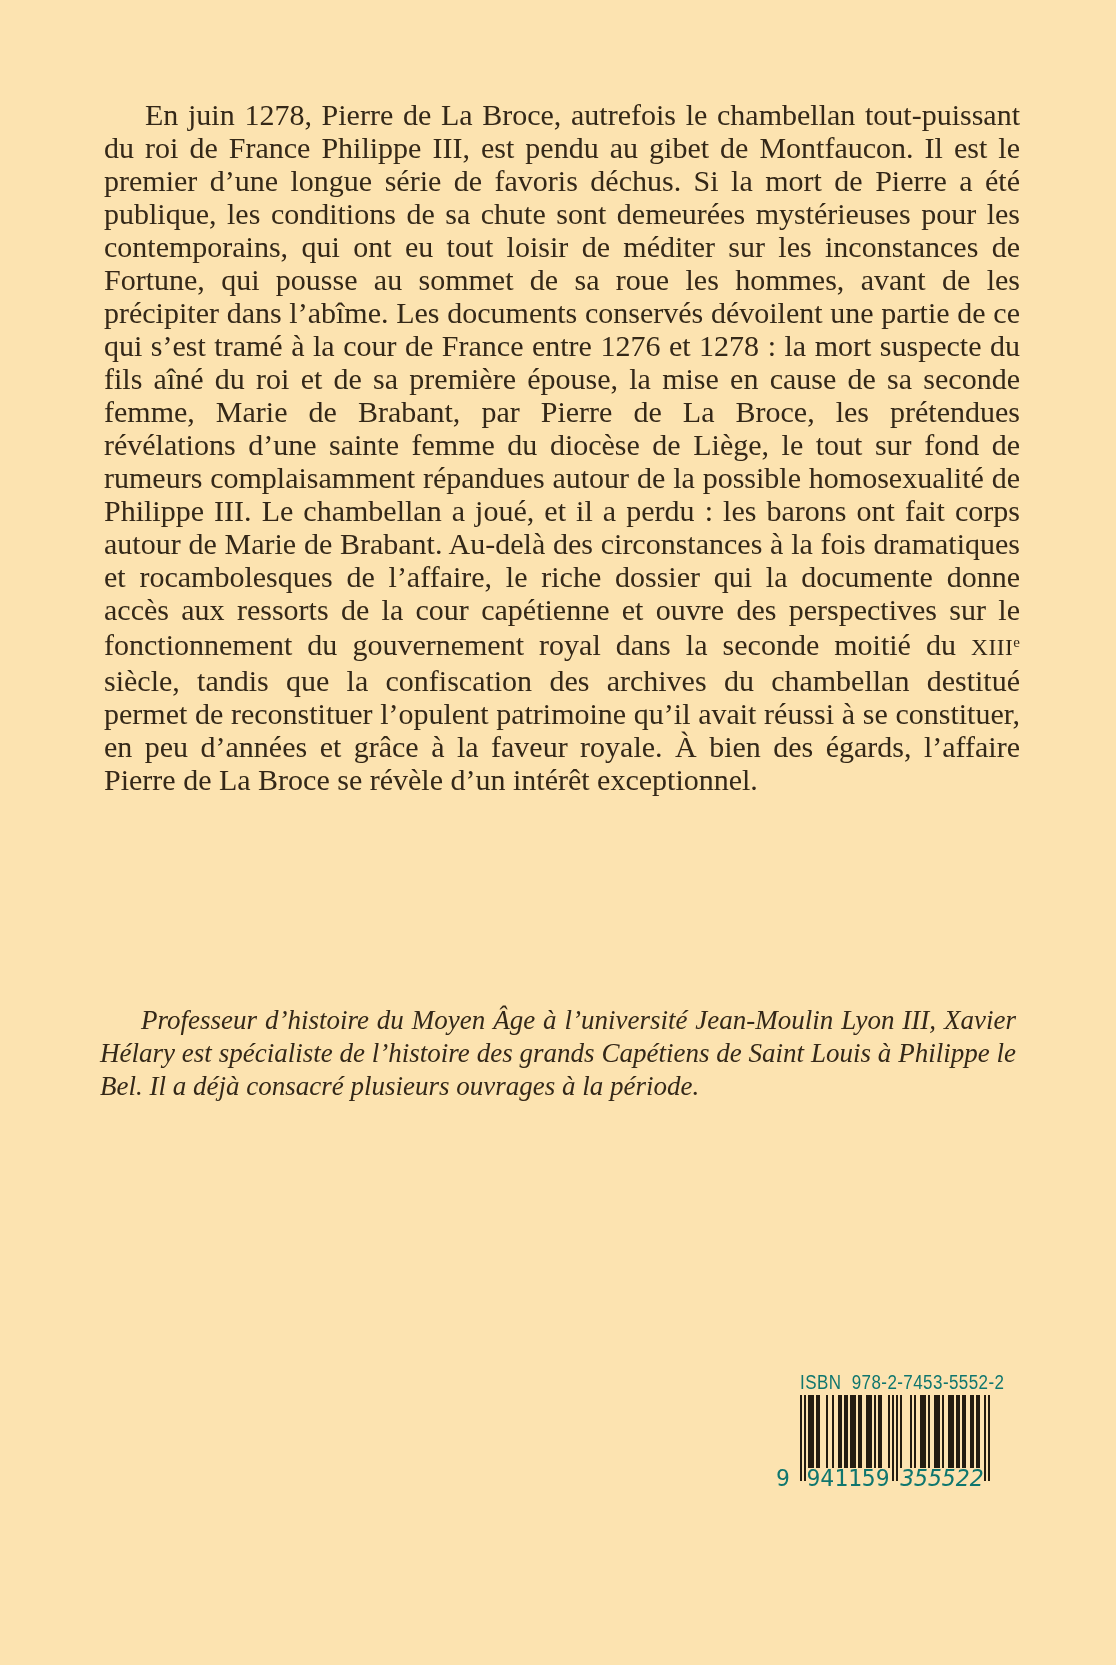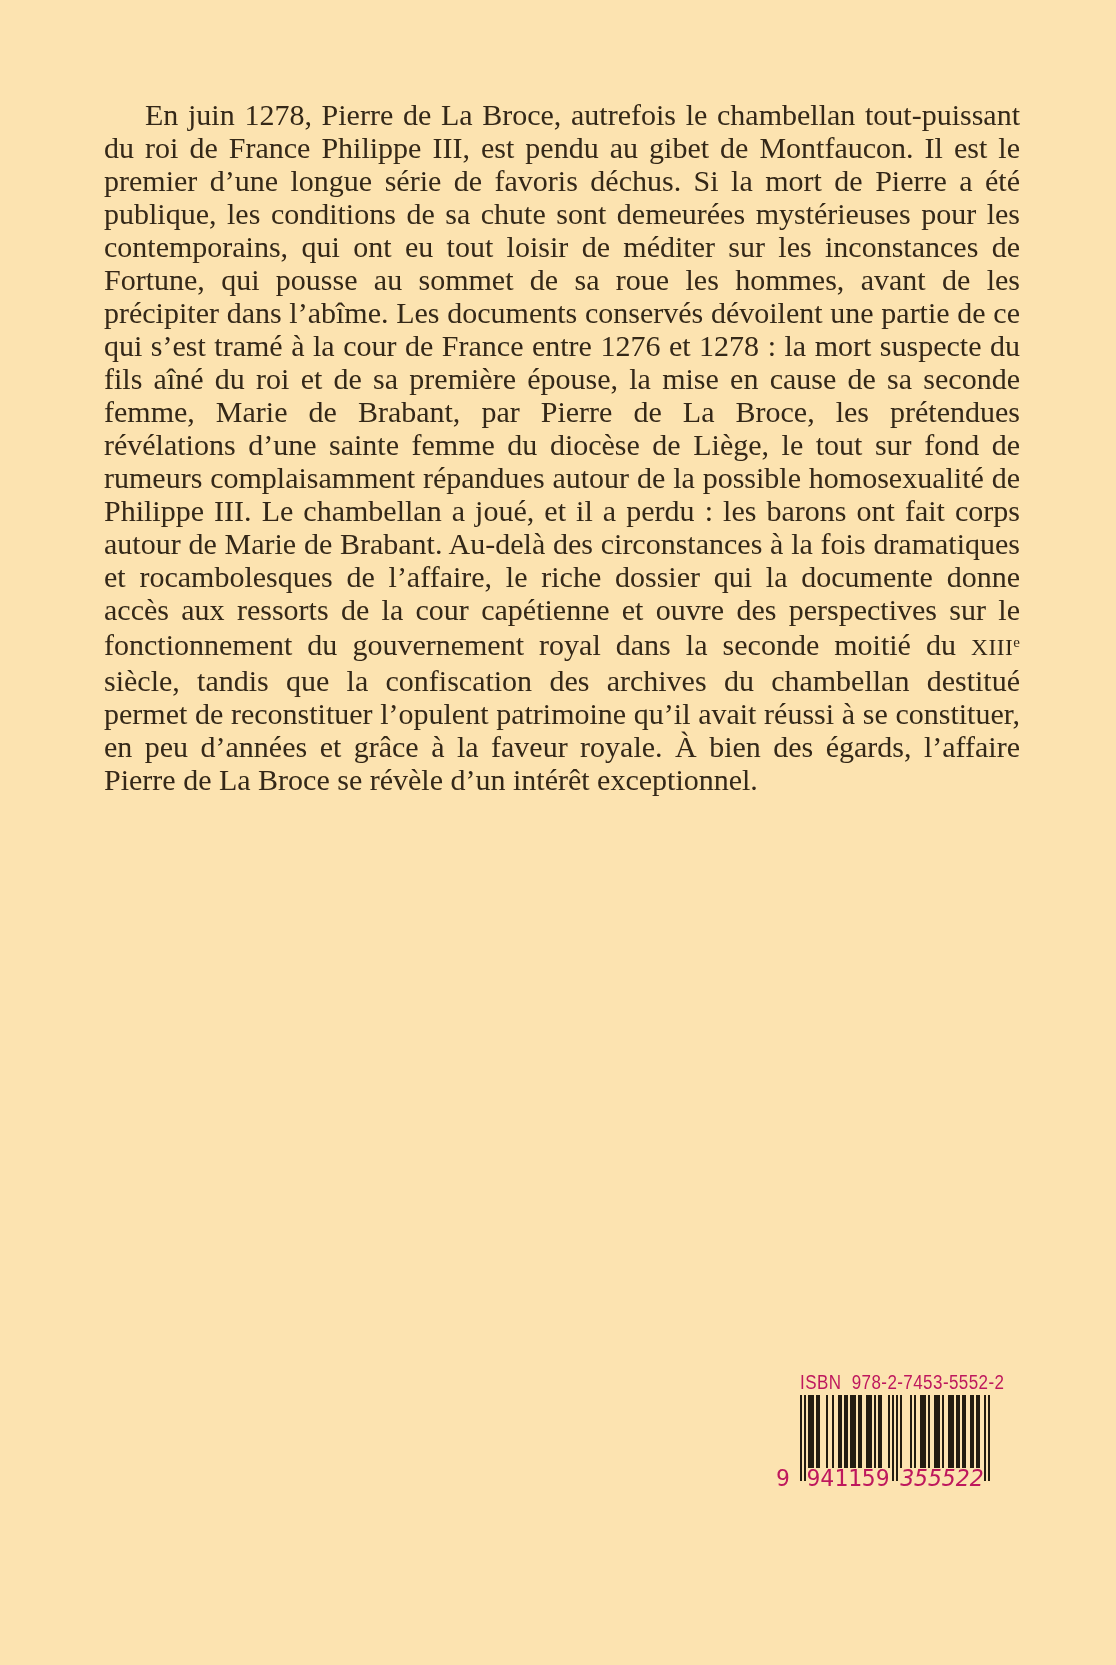--- a/index.html
+++ b/index.html
@@ -50,21 +50,21 @@
     font-size: 25px;
     font-style: italic;
     white-space: nowrap;
   }
   .barcode-block {
     position: absolute;
     left: 800px;
     top: 1395px;
     width: 190px;
     height: 100px;
-    color: #be185d;
+    color: #0f766e;
     padding-left: 32px;
   }
   .isbn-label {
     position: absolute;
     left: 0;
     top: -24px;
     font-family: "Liberation Sans", "DejaVu Sans", sans-serif;
     font-size: 20px;
     letter-spacing: 0.5px;
     white-space: pre;
@@ -83,20 +83,21 @@
   .bc-left  { left: 6px;  width: 84px; text-align: center; }
   .bc-right { left: 100px; width: 84px; text-align: center; font-style: italic; }
 </style>
 </head>
 <body>
 
 <div class="page" style="background: rgb(252, 227, 176); color: rgb(52, 40, 24);">
 
   <p class="synopsis"><span>En juin 1278, Pierre de La Broce, autrefois le chambellan tout-puissant du roi de France Philippe III, est pendu au gibet de Montfaucon. Il est le premier d’une longue série de favoris déchus. Si la mort de Pierre a été publique, les conditions de sa chute sont demeurées mystérieuses pour les contemporains, qui ont eu tout loisir de méditer sur les inconstances de Fortune, qui pousse au sommet de sa roue les hommes, avant de les précipiter dans l’abîme. Les documents conservés dévoilent une partie de ce qui s’est tramé à la cour de France entre 1276 et 1278 : la mort suspecte du fils aîné du roi et de sa première épouse, la mise en cause de sa seconde femme, Marie de Brabant, par Pierre de La Broce, les prétendues révélations d’une sainte femme du diocèse de Liège, le tout sur fond de rumeurs complaisamment répandues autour de la possible homosexualité de Philippe III. Le chambellan a joué, et il a perdu : les barons ont fait corps autour de Marie de Brabant. Au-delà des circonstances à la fois dramatiques et rocambolesques de l’affaire, le riche dossier qui la documente donne accès aux ressorts de la cour capétienne et ouvre des perspectives sur le fonctionnement du gouvernement royal dans la seconde moitié du </span><span class="sc">XIII</span><span class="sup">e</span><span> siècle, tandis que la confiscation des archives du chambellan destitué permet de reconstituer l’opulent patrimoine qu’il avait réussi à se constituer, en peu d’années et grâce à la faveur royale. À bien des égards, l’affaire Pierre de La Broce se révèle d’un intérêt exceptionnel.</span></p>
 
+  <p class="bio">Professeur d’histoire du Moyen Âge à l’université Jean-Moulin Lyon III, Xavier Hélary est spécialiste de l’histoire des grands Capétiens de Saint Louis à Philippe le Bel. Il a déjà consacré plusieurs ouvrages à la période.</p>
 
 
   <div class="barcode-block">
     <div class="isbn-label">ISBN  978-2-7453-5552-2</div>
     <svg id="barcode" width="190" height="88" viewBox="0 0 190 88" xmlns="http://www.w3.org/2000/svg" style="fill: rgb(35, 28, 16);">
         <rect x="0" y="0" width="2" height="86"></rect>
         <rect x="4" y="0" width="2" height="86"></rect>
         <rect x="8" y="0" width="2" height="73"></rect>
         <rect x="10" y="0" width="2" height="73"></rect>
         <rect x="12" y="0" width="2" height="73"></rect>

